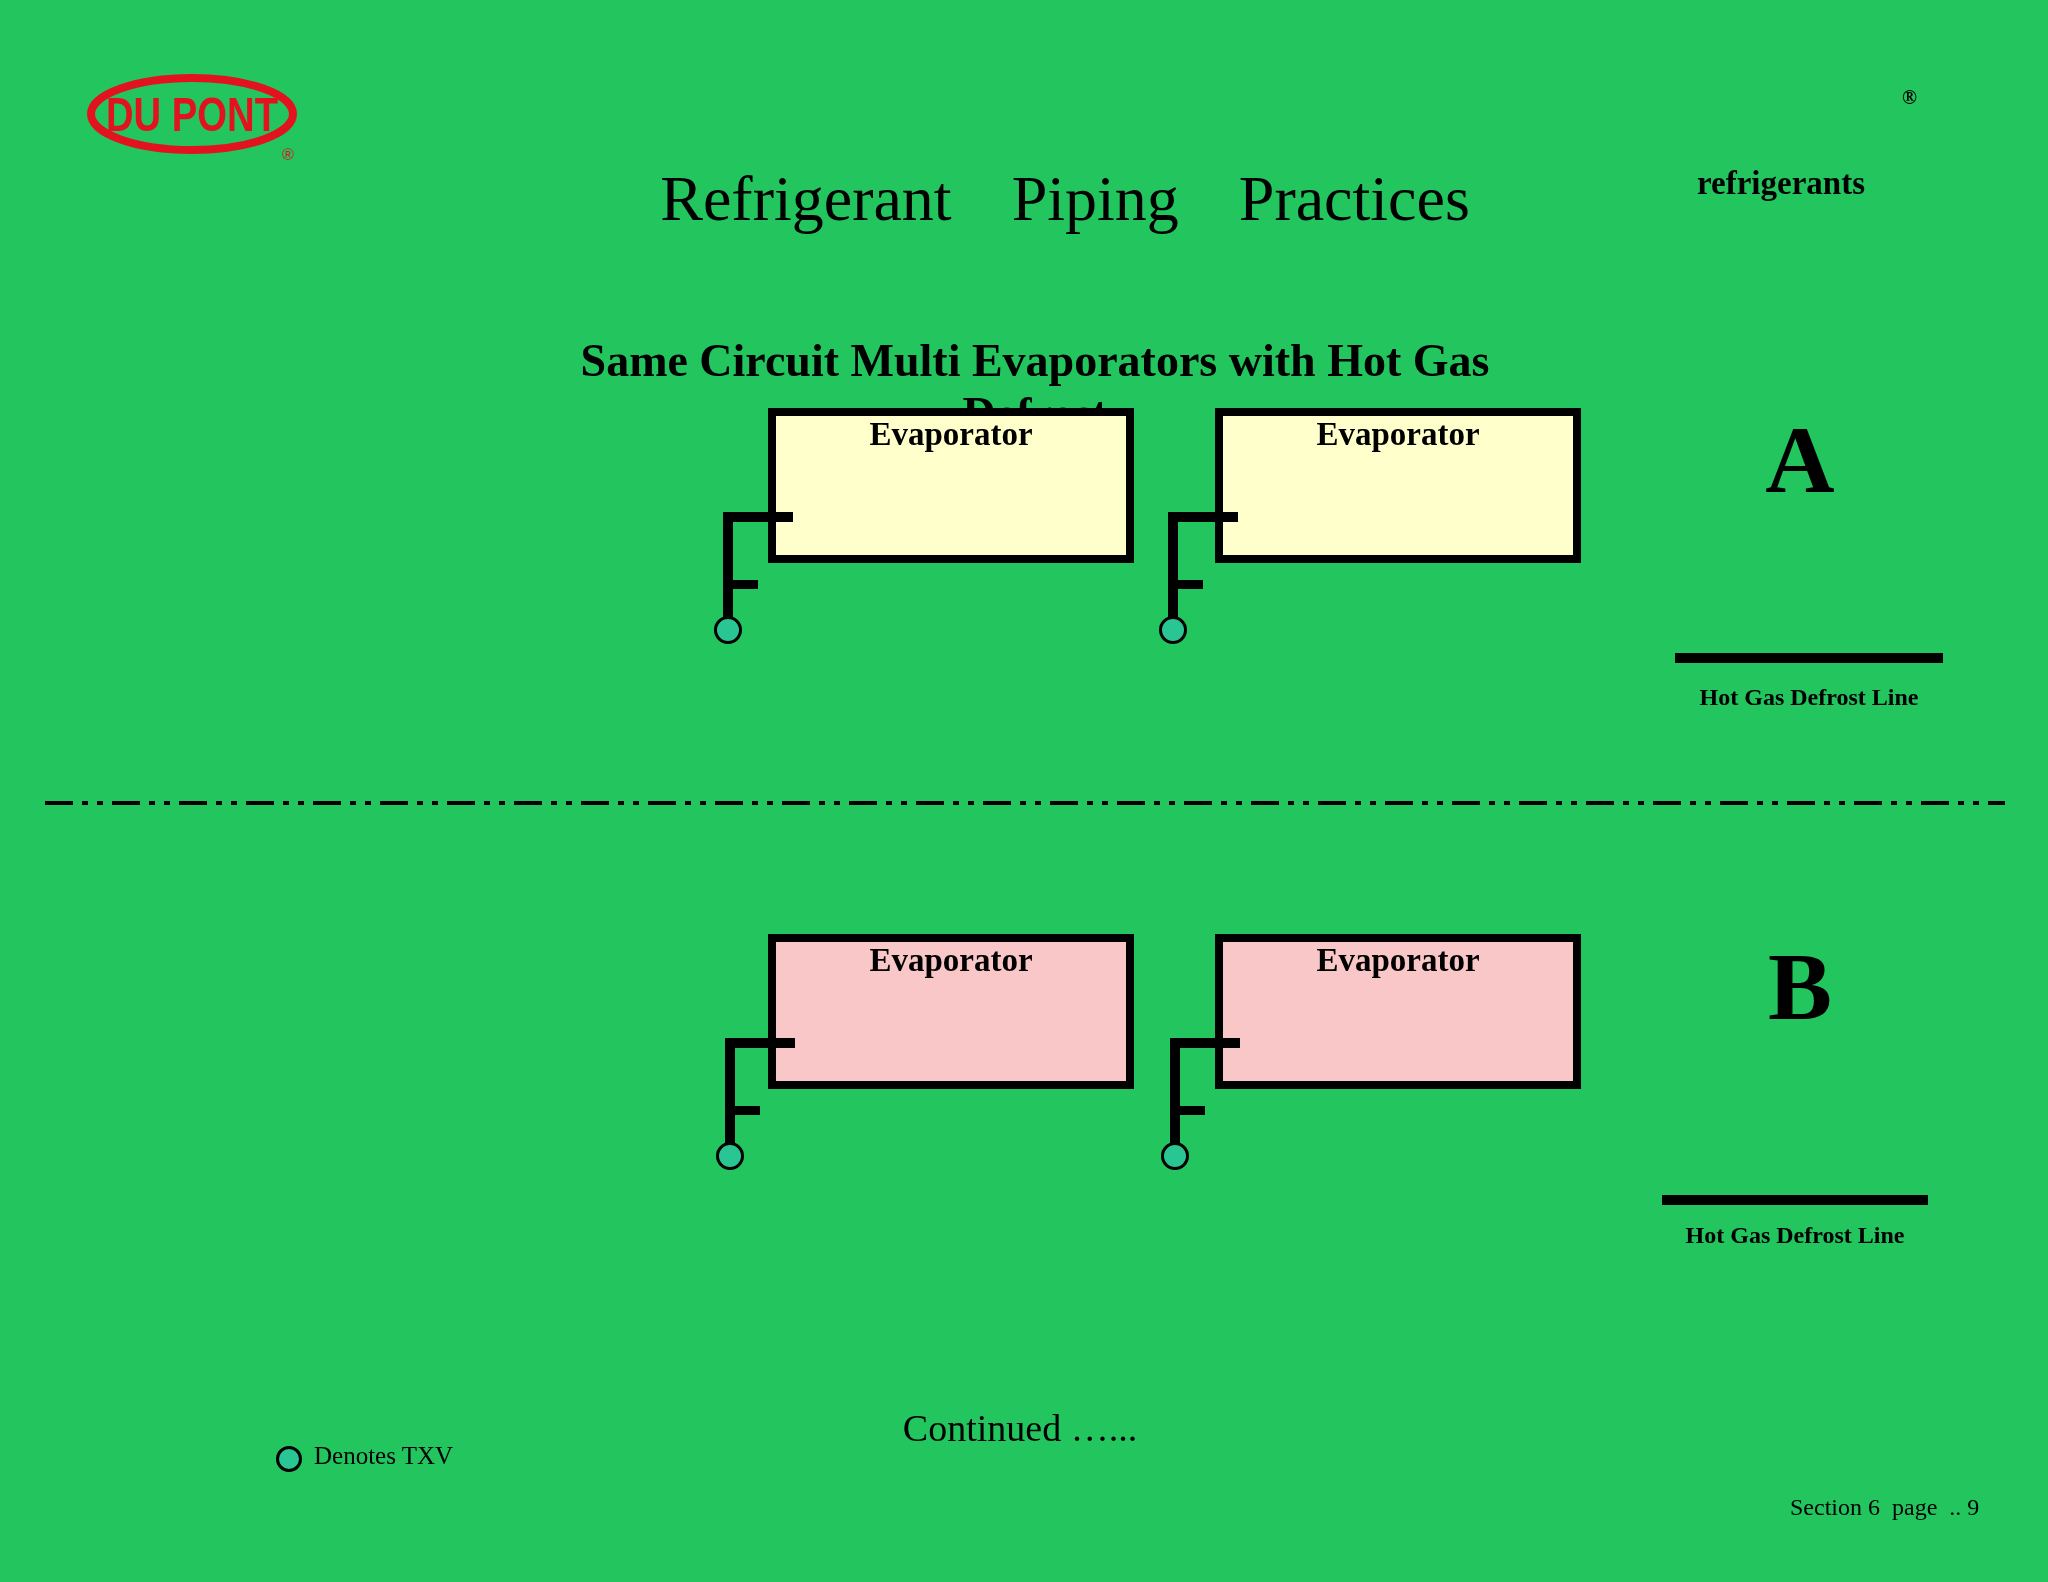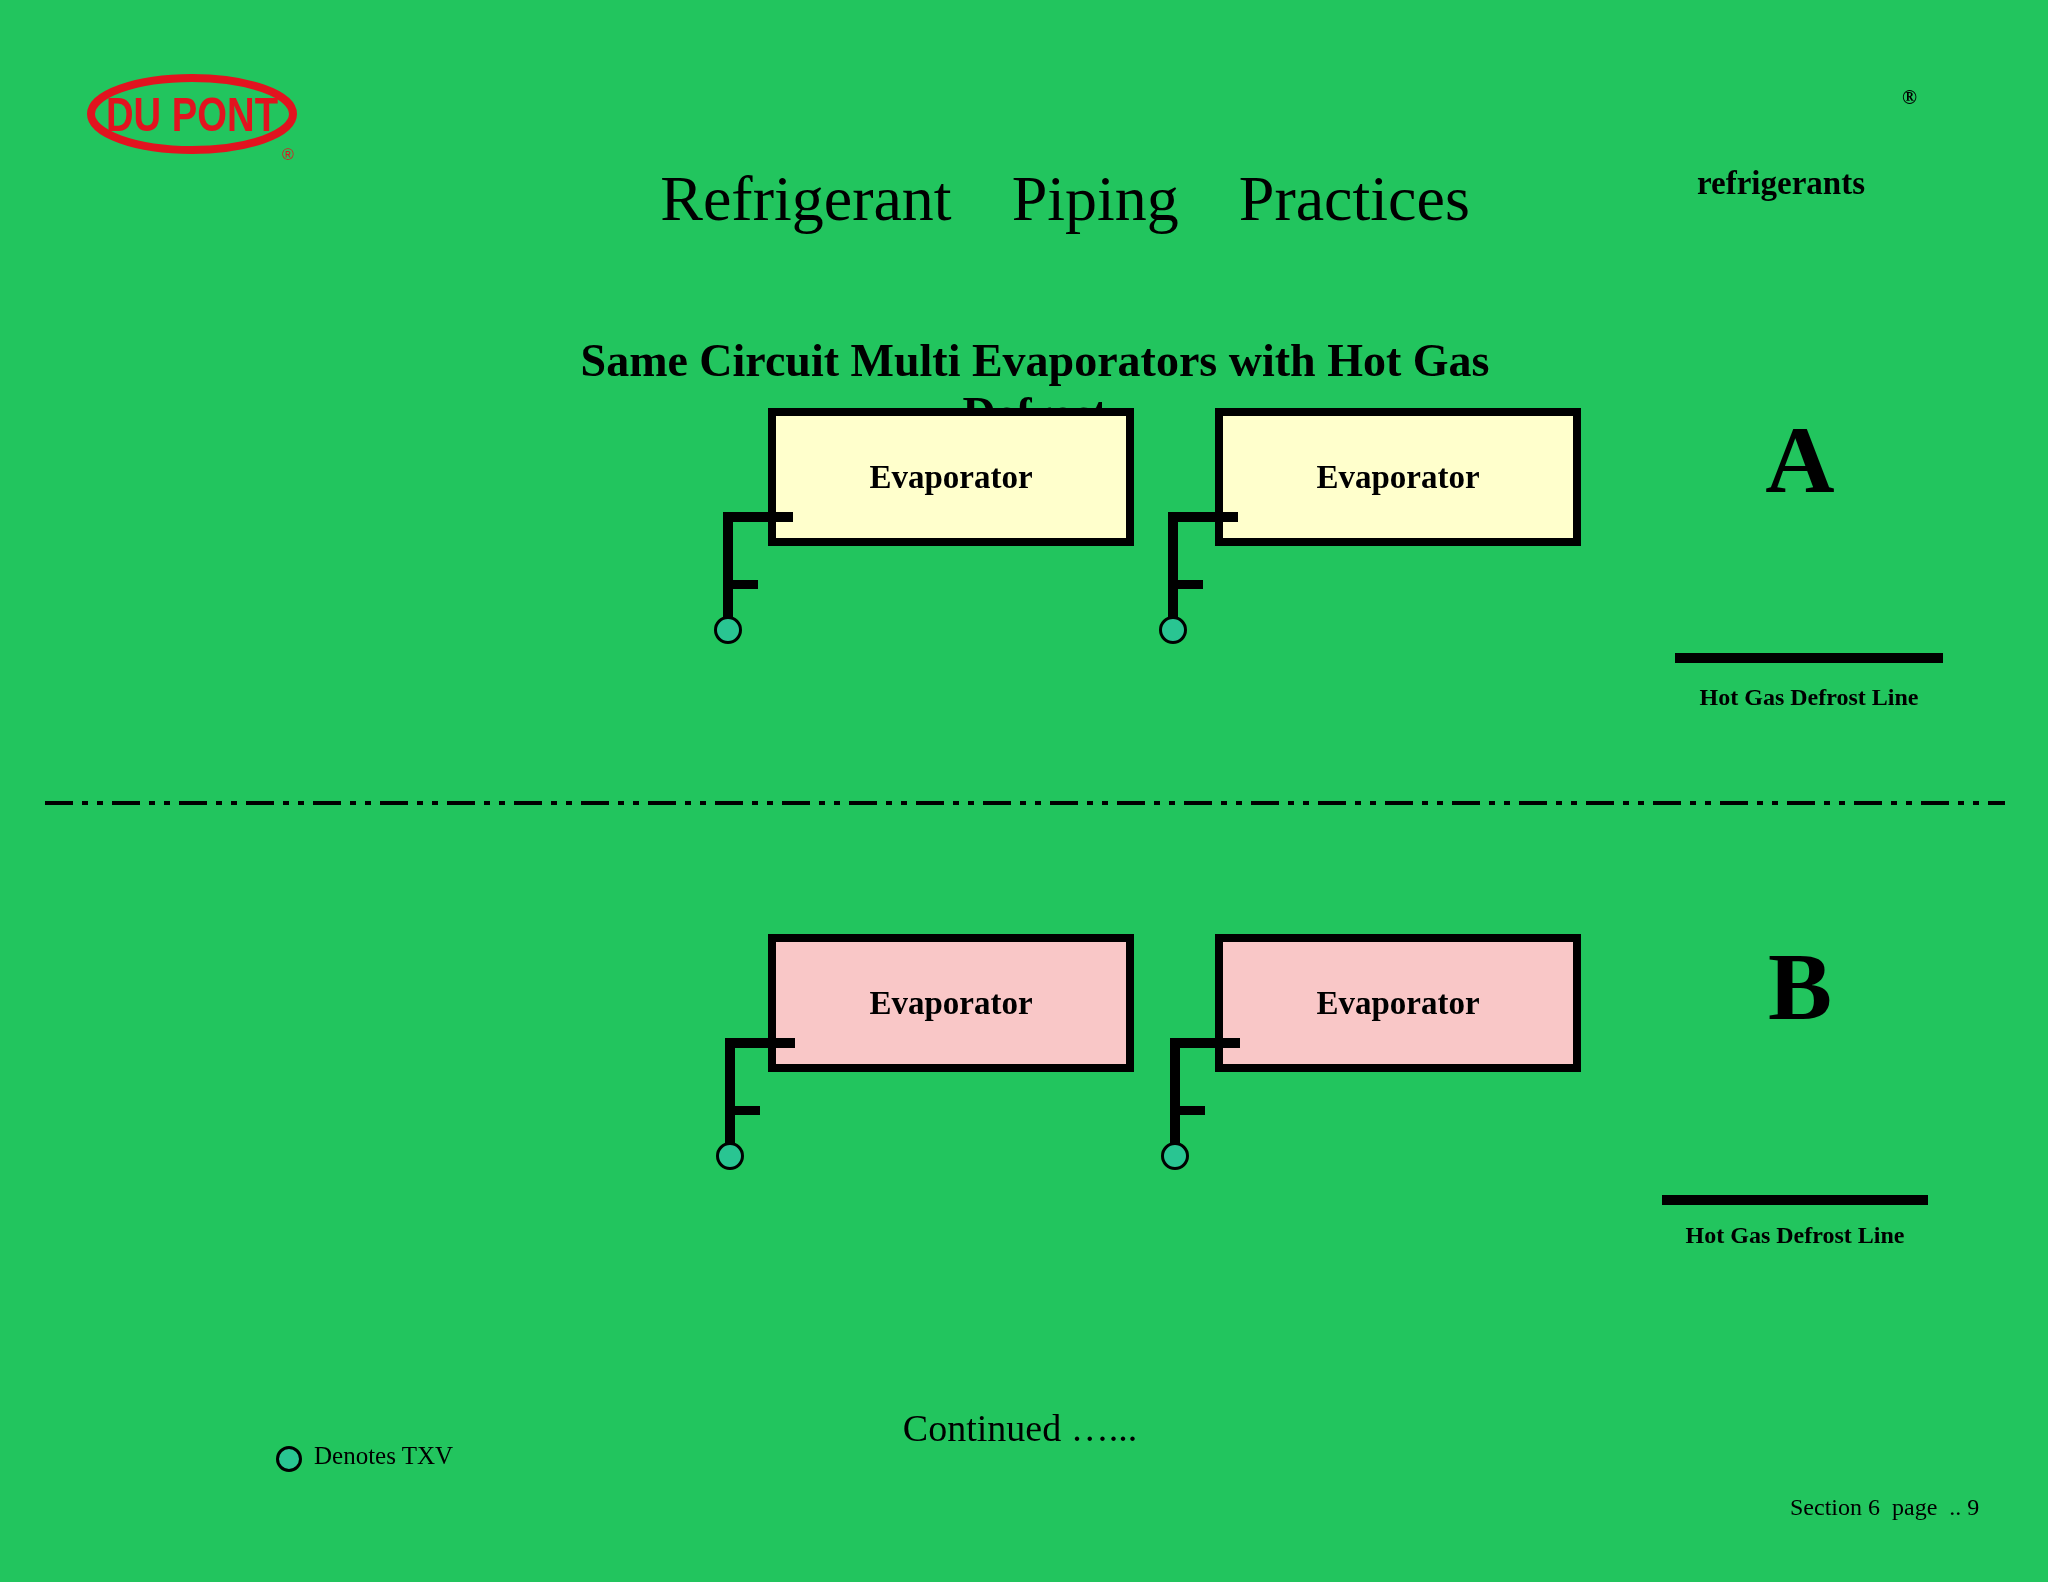--- a/index.html
+++ b/index.html
@@ -11,22 +11,22 @@
   
   .dupont-logo{left:85px;top:74px;width:220px;height:92px;}
   .page-title{left:565px;top:162px;width:1000px;text-align:center;
               font-size:64px;font-weight:normal;word-spacing:14px;}
   .suva-word{left:1694px;top:64px;font-size:100px;font-weight:bold;line-height:1;}
   .suva-reg{left:1902px;top:86px;font-size:20px;font-weight:bold;}
   .suva-tag{left:1697px;top:164px;font-size:33px;font-weight:bold;line-height:1.2;}
   .subtitle{left:535px;top:334px;width:1000px;text-align:center;font-size:46px;font-weight:bold;}
 
   
-  .evap-box{width:366px;height:138px;border:8px solid #000;box-sizing:border-box;
-            display:flex;align-items:center;justify-content:center;}
+  .evap-box{width:366px;height:155px;border:8px solid #000;box-sizing:border-box;
+            display:flex;justify-content:center;}
   .evap-label{font-size:33px;font-weight:bold;}
   .box-a1{left:768px;top:408px;}
   .box-a2{left:1215px;top:408px;}
   .box-b1{left:768px;top:934px;}
   .box-b2{left:1215px;top:934px;}
 
   
   .pipe-unit{width:80px;height:140px;z-index:5;}
   .pu-a1{left:723px;top:512px;}
   .pu-a2{left:1168px;top:512px;}

